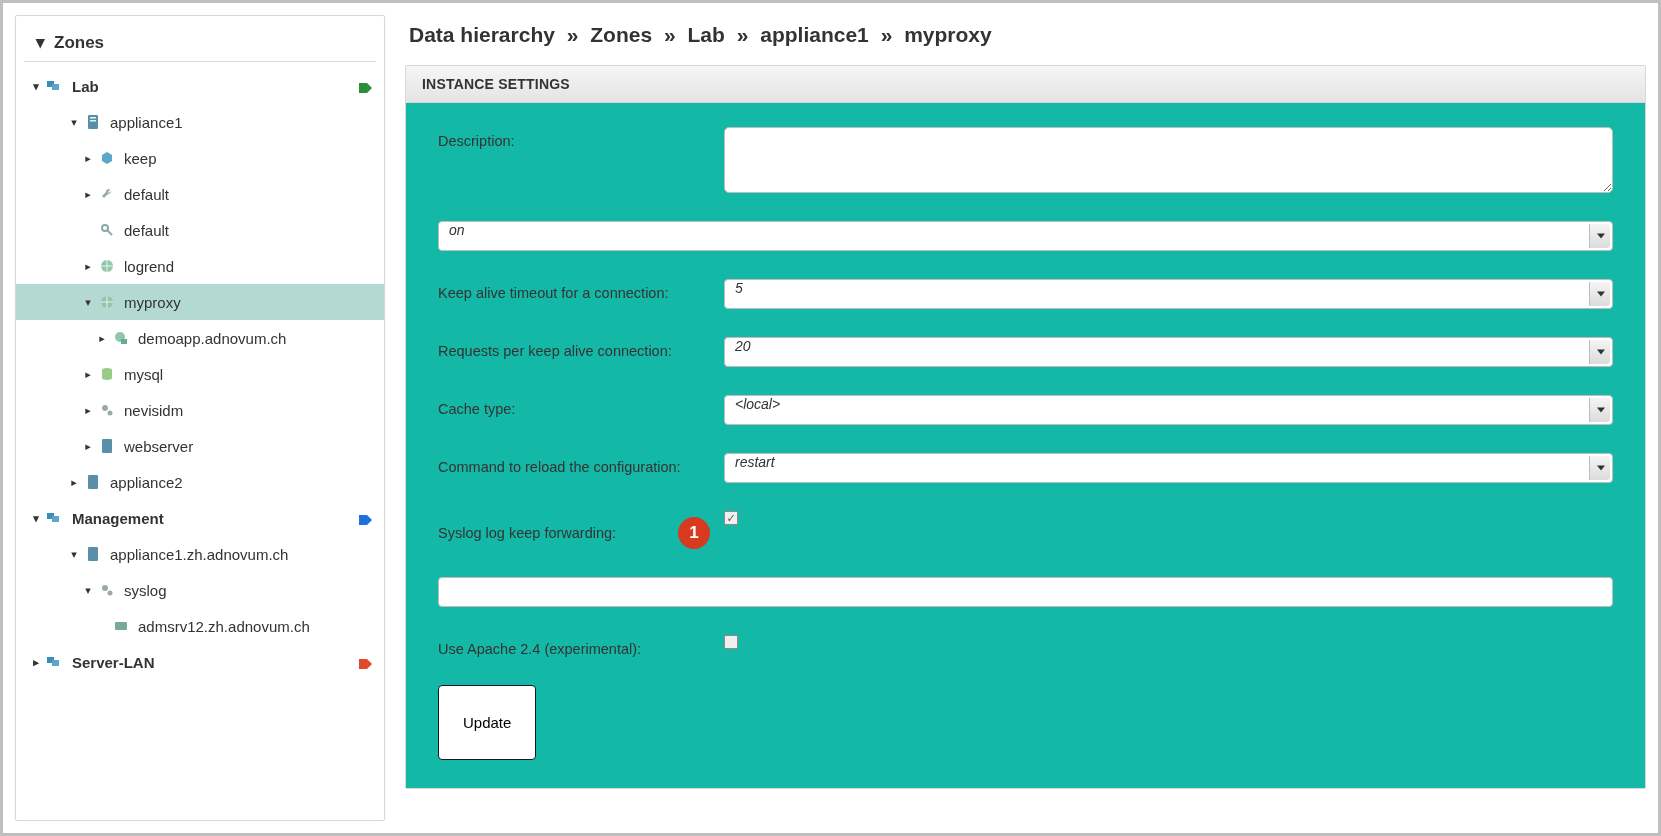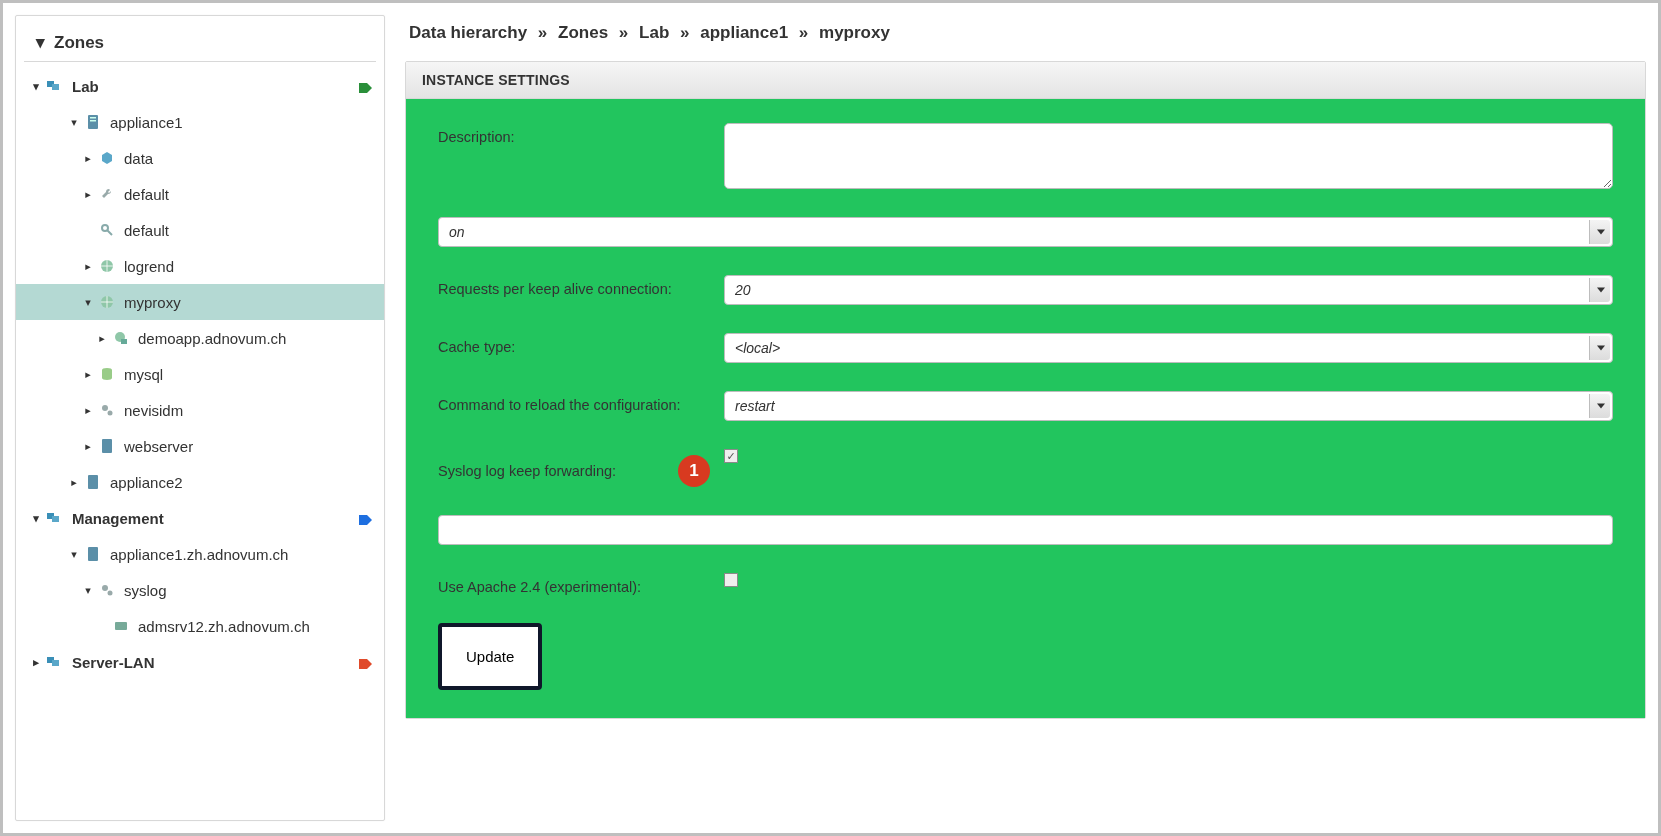--- a/index.html
+++ b/index.html
@@ -83,21 +83,21 @@
 
   
   .main {
     flex: 1;
     display: flex;
     flex-direction: column;
     overflow: hidden;
   }
   .breadcrumb {
     padding: 8px 4px 18px 4px;
-    font-size: 17px;
+    font-size: 21px;
     font-weight: 700;
     color: #333;
   }
   .breadcrumb .sep {
     font-weight: 700;
     margin: 0 6px;
   }
   .panel {
     border: 1px solid #d8d8d8;
     border-radius: 2px;
@@ -106,21 +106,21 @@
   .panel-hd {
     background: linear-gradient(#f6f6f6, #e4e4e4);
     border-bottom: 1px solid #d8d8d8;
     font-weight: 700;
     padding: 10px 16px;
     font-size: 14px;
     letter-spacing: 0.2px;
   }
   .panel-body {
     padding: 24px 32px 28px 32px;
-    background: #22c55e;
+    background: #14b8a6;
   }
   .form-row {
     display: flex;
     align-items: flex-start;
     margin-bottom: 28px;
   }
   .form-label {
     width: 286px;
     padding-top: 6px;
     font-size: 14.5px;
@@ -146,21 +146,20 @@
   .select-ctrl, .text-ctrl {
     width: 100%;
     height: 30px;
     border: 1px solid #bdbdbd;
     border-radius: 4px;
     font-style: italic;
     padding: 0 10px;
     background: #fff;
     font-size: 14px;
     display:flex;
-    align-items:center;
     position: relative;
   }
   .select-ctrl::after {
     content: "";
     position: absolute;
     right: 2px; top: 2px; bottom: 2px;
     width: 20px;
     background: linear-gradient(#f4f4f4,#dcdcdc);
     border-left: 1px solid #bdbdbd;
     border-radius: 0 3px 3px 0;
@@ -179,23 +178,23 @@
     font-size:11px;color:#555;
   }
   .badge-num {
     width: 32px; height: 32px; border-radius: 50%;
     background: #d83a20; color: #fff;
     display:inline-flex;align-items:center;justify-content:center;
     font-weight:700; font-size:17px;
     margin-left: 12px;
   }
   .btn-update {
-    border: 4px solid #0f172a;
+    border: 1px solid #0f172a;
     background: #fff;
-    padding: 21px 24px;
+    padding: 28px 24px;
     border-radius: 4px;
     font-size: 15px;
     cursor: pointer;
   }
   .scroll-main { overflow-y:auto; flex:1; }
 </style>
 </head>
 <body>
 
 <div class="app">
@@ -234,21 +233,21 @@
       <span class="label">appliance1</span>
     </div>
 
     <div class="tree-node depth-3">
       <span class="chev">▸</span>
       <span class="icon">
           <svg width="14" height="14" viewBox="0 0 14 14">
             <path d="M7 1l5 3v6l-5 3-5-3V4z" fill="#5aa7c9"></path>
           </svg>
         </span>
-      <span class="label">data</span>
+      <span class="label">keep</span>
     </div>
 
     <div class="tree-node depth-3">
       <span class="chev">▸</span>
       <span class="icon">
           <svg width="14" height="14" viewBox="0 0 14 14">
             <path d="M9 2a3 3 0 0 0-3 3l-4 4 2 2 4-4a3 3 0 0 0 3-3l-2 2-1-1 2-2z" fill="#9aa"></path>
           </svg>
         </span>
       <span class="label">default</span>
@@ -426,20 +425,29 @@
 
         <div class="form-row">
           <div class="form-control">
             <div class="select-ctrl">
               <span>on</span>
               <span class="caret"></span>
             </div>
           </div>
         </div>
 
+        <div class="form-row">
+          <div class="form-label">Keep alive timeout for a connection:</div>
+          <div class="form-control">
+            <div class="select-ctrl">
+              <span>5</span>
+              <span class="caret"></span>
+            </div>
+          </div>
+        </div>
 
         <div class="form-row">
           <div class="form-label">Requests per keep alive connection:</div>
           <div class="form-control">
             <div class="select-ctrl">
               <span>20</span>
               <span class="caret"></span>
             </div>
           </div>
         </div>

